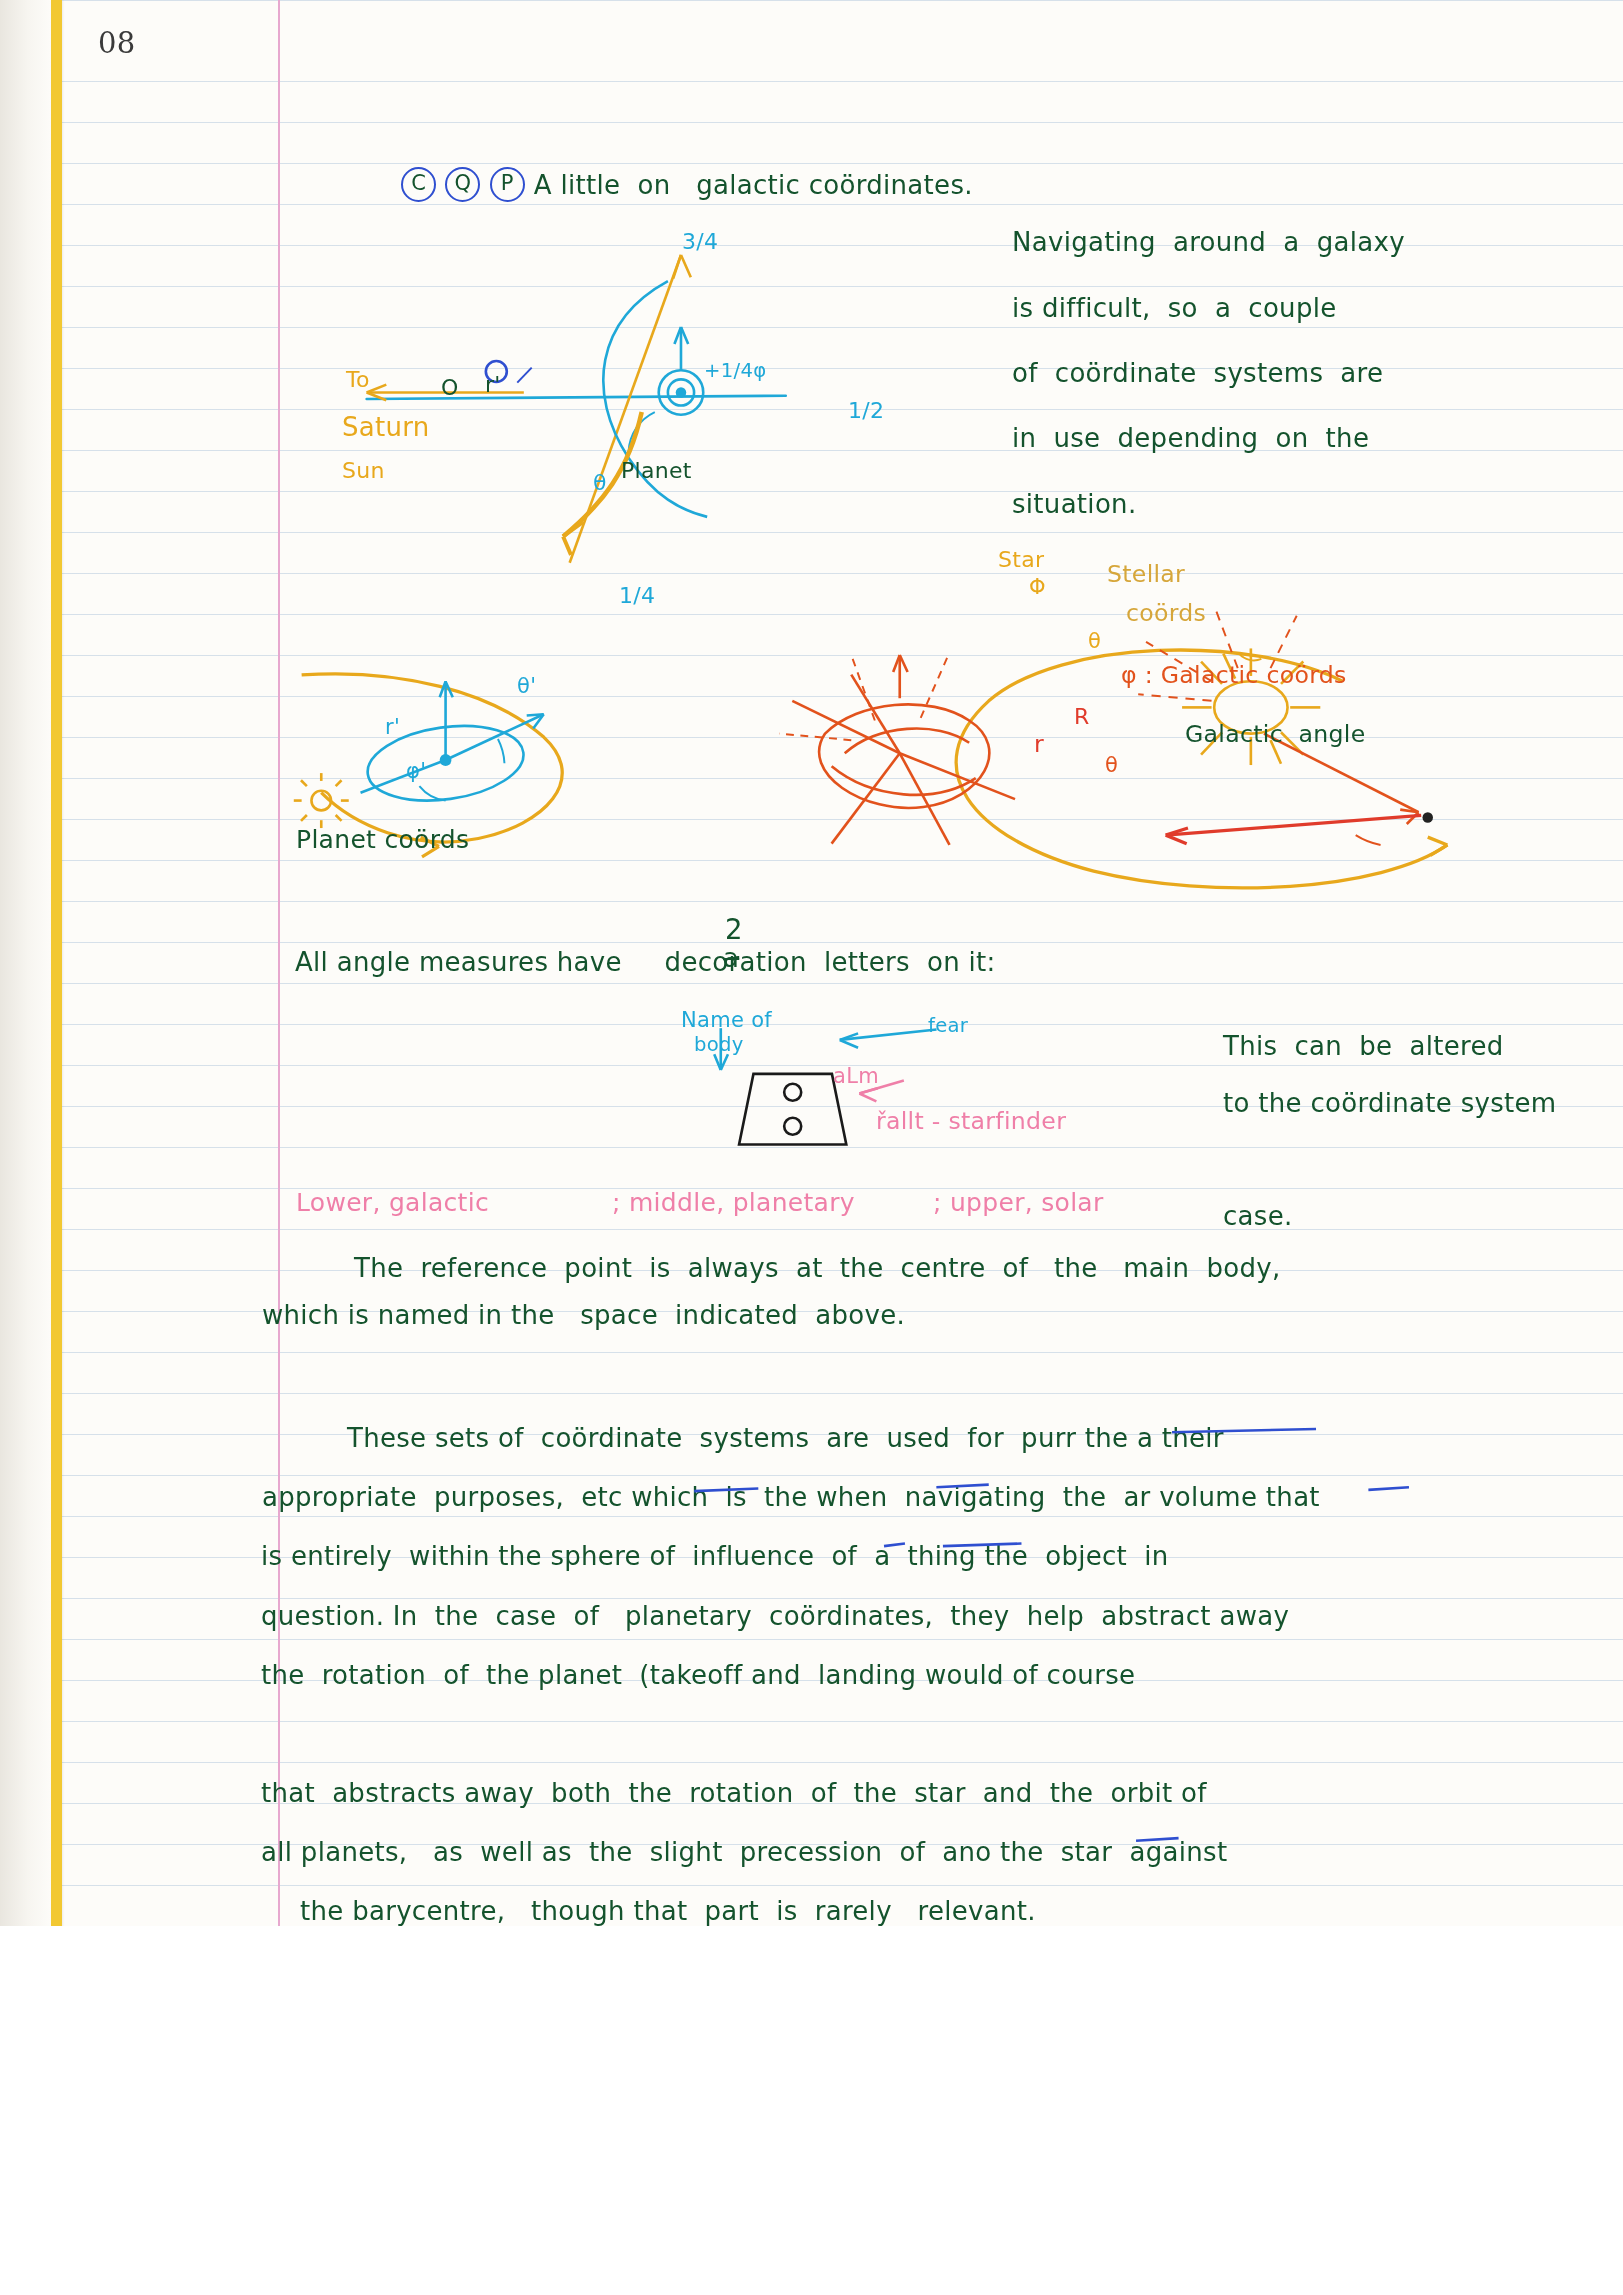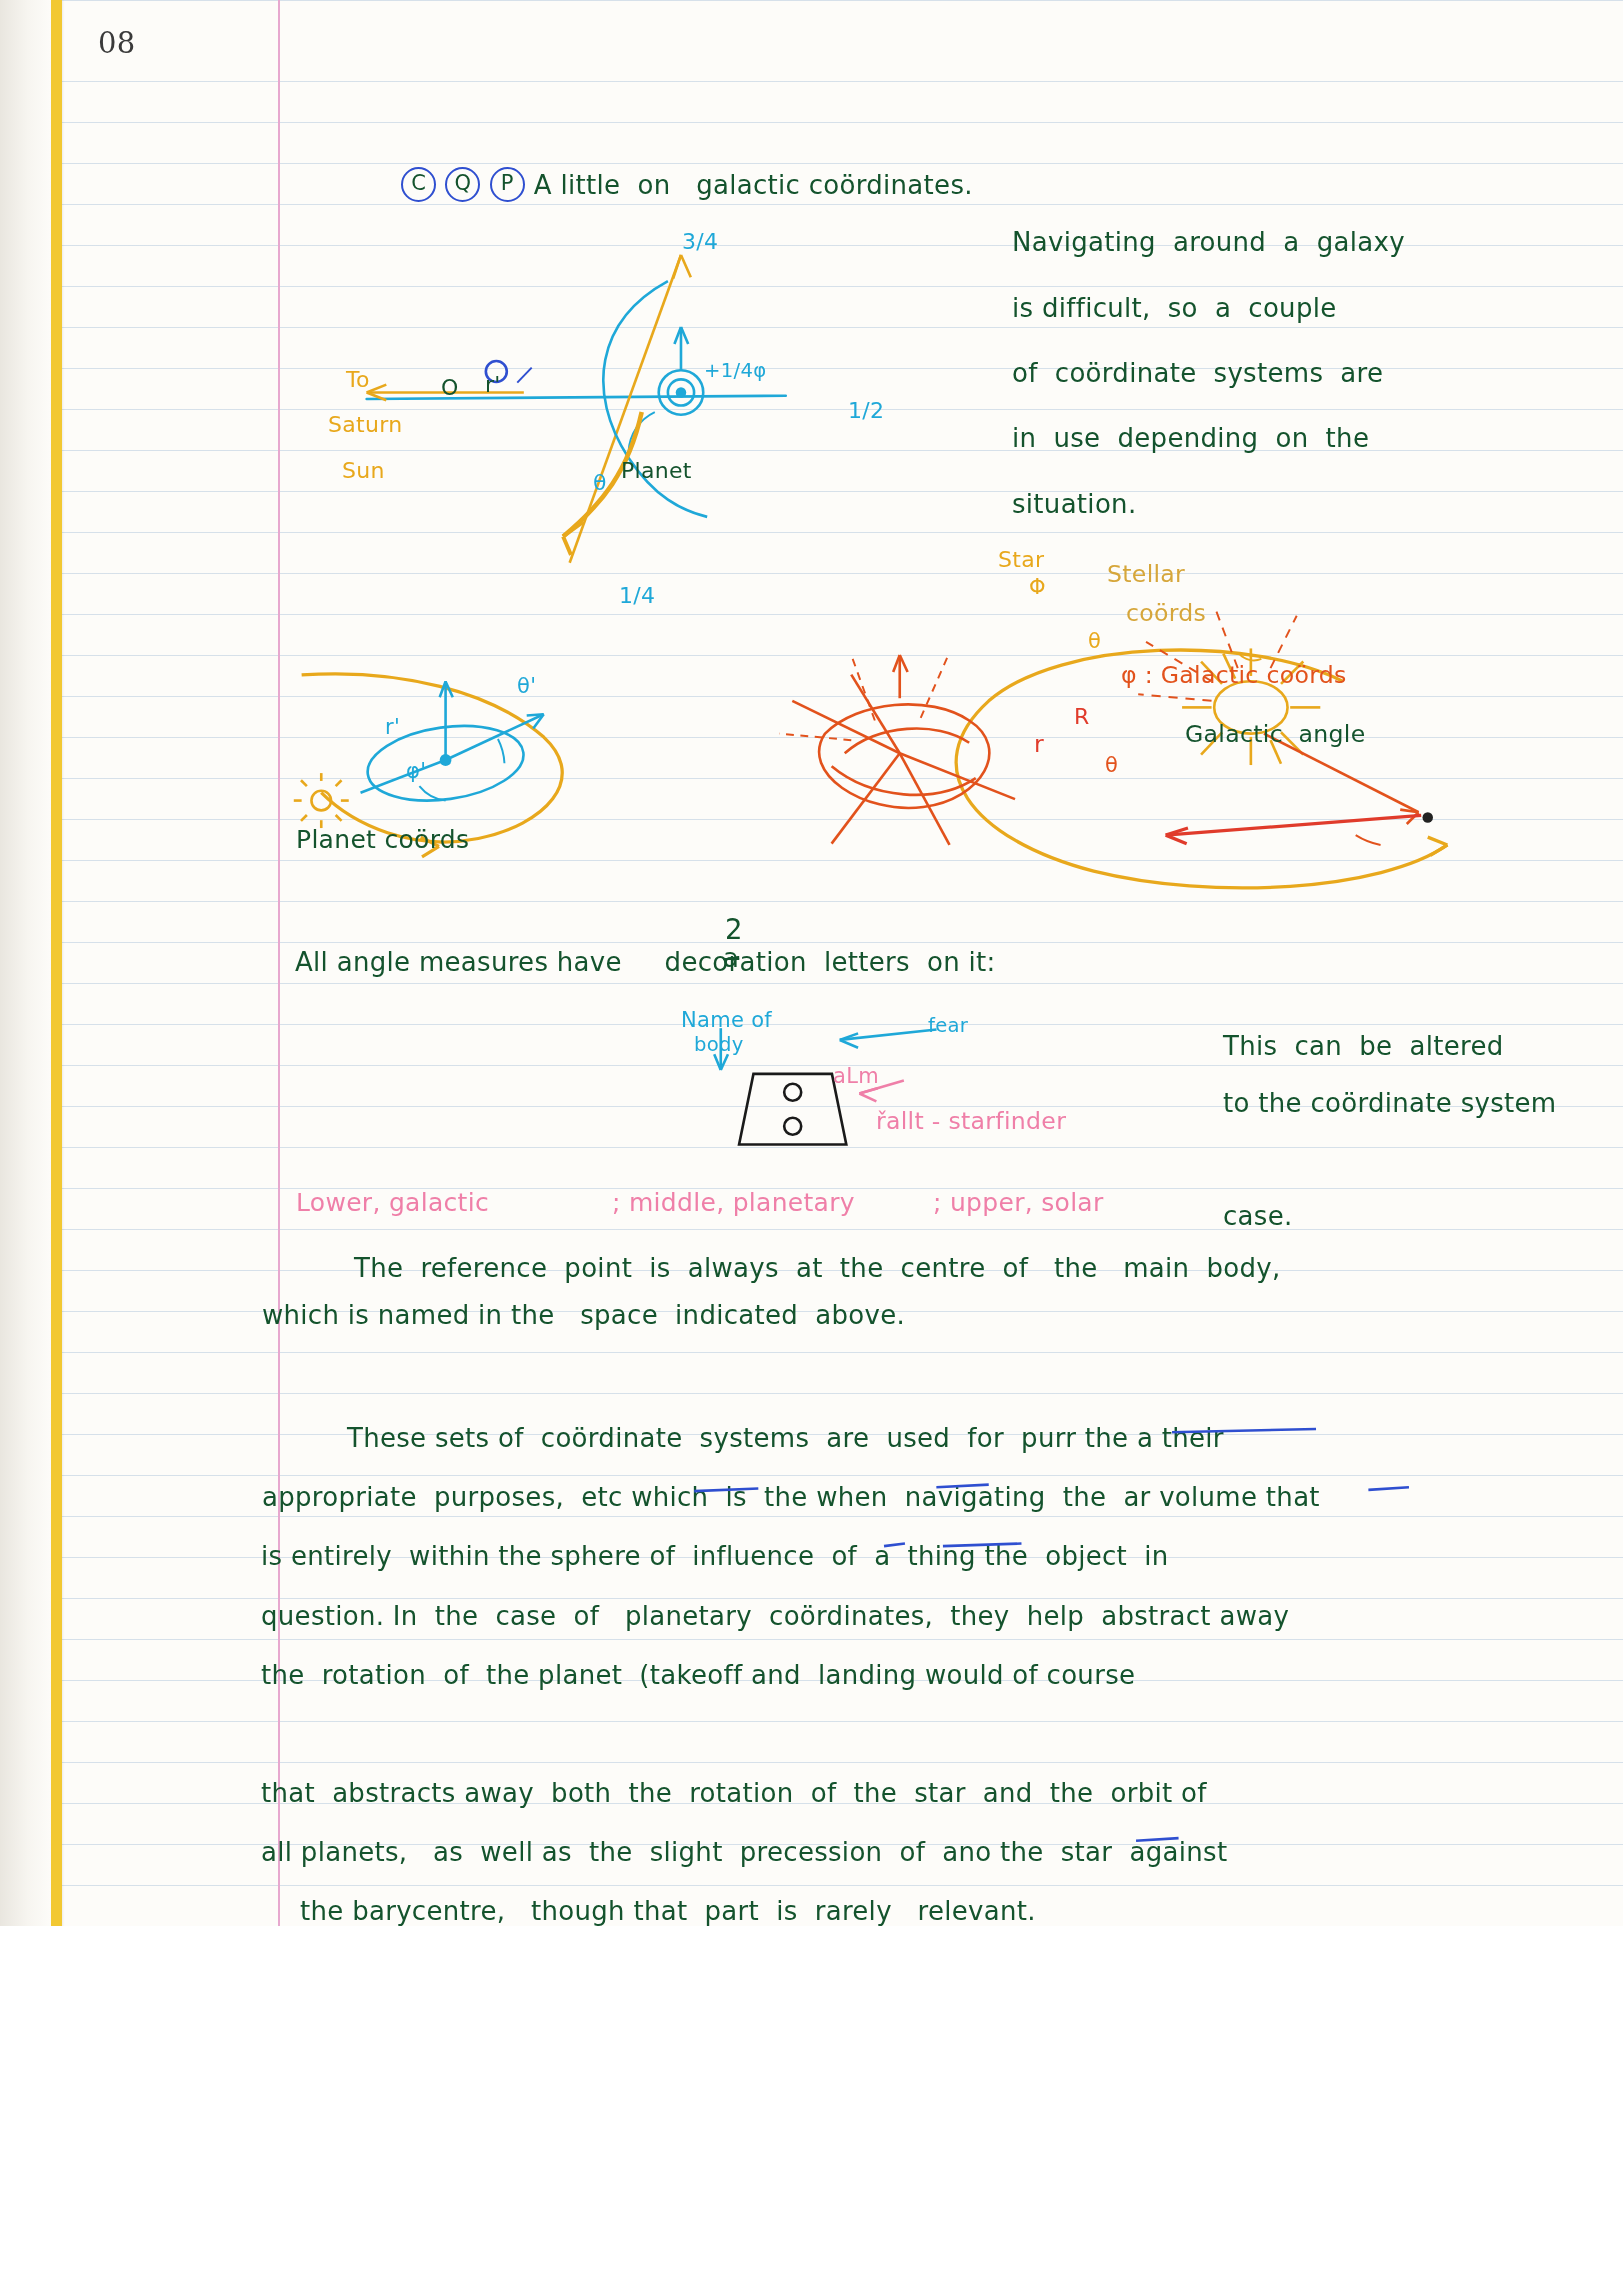--- a/index.html
+++ b/index.html
@@ -153,21 +153,21 @@
 
     <circle cx="318" cy="268" r="16" stroke="#2f4fd0" stroke-width="4" fill="none"></circle>
 
     <path class="s" d="M 350 285 L 372 262" stroke="#2f4fd0" stroke-width="3"></path>
   </svg>
   <div class="hw cyan" style="left:682px; top:229px; font-size:22px;">3/4</div>
   <div class="hw cyan" style="left:704px; top:359px; font-size:19.6px;">+1/4φ</div>
   <div class="hw cyan" style="left:848px; top:398px; font-size:22px;">1/2</div>
   <div class="hw cyan" style="left:619px; top:583px; font-size:22px;">1/4</div>
   <div class="hw amber" style="left:346px; top:367px; font-size:22px;">To</div>
-  <div class="hw amber" style="left:328px; top:412px; font-size:22px;">Saturn</div>
+  <div class="hw amber" style="left:342px; top:412px; font-size:26px;">Saturn</div>
   <div class="hw amber" style="left:342px; top:458px; font-size:22px;">Sun</div>
   <div class="hw blue" style="left:441px; top:375px; font-size:22px;">O</div>
   <div class="hw blue" style="left:485px; top:372px; font-size:22px;">r'</div>
   <div class="hw cyan" style="left:593px; top:470px; font-size:22px;">θ</div>
   <div class="hw blue" style="left:621px; top:458px; font-size:22px;">Planet</div>
 
   <svg style="left:282px; top:629px;" width="458" height="262" viewBox="0 0 700 400">
 
     <path class="s" d="M 30 70 C 180 60 320 95 400 165 C 470 230 400 300 300 320 C 200 340 110 300 60 250" stroke="#e8a81c" stroke-width="5"></path>
     <path class="s" d="M 240 332 L 212 318 M 240 332 L 214 348" stroke="#e8a81c" stroke-width="5"></path>

